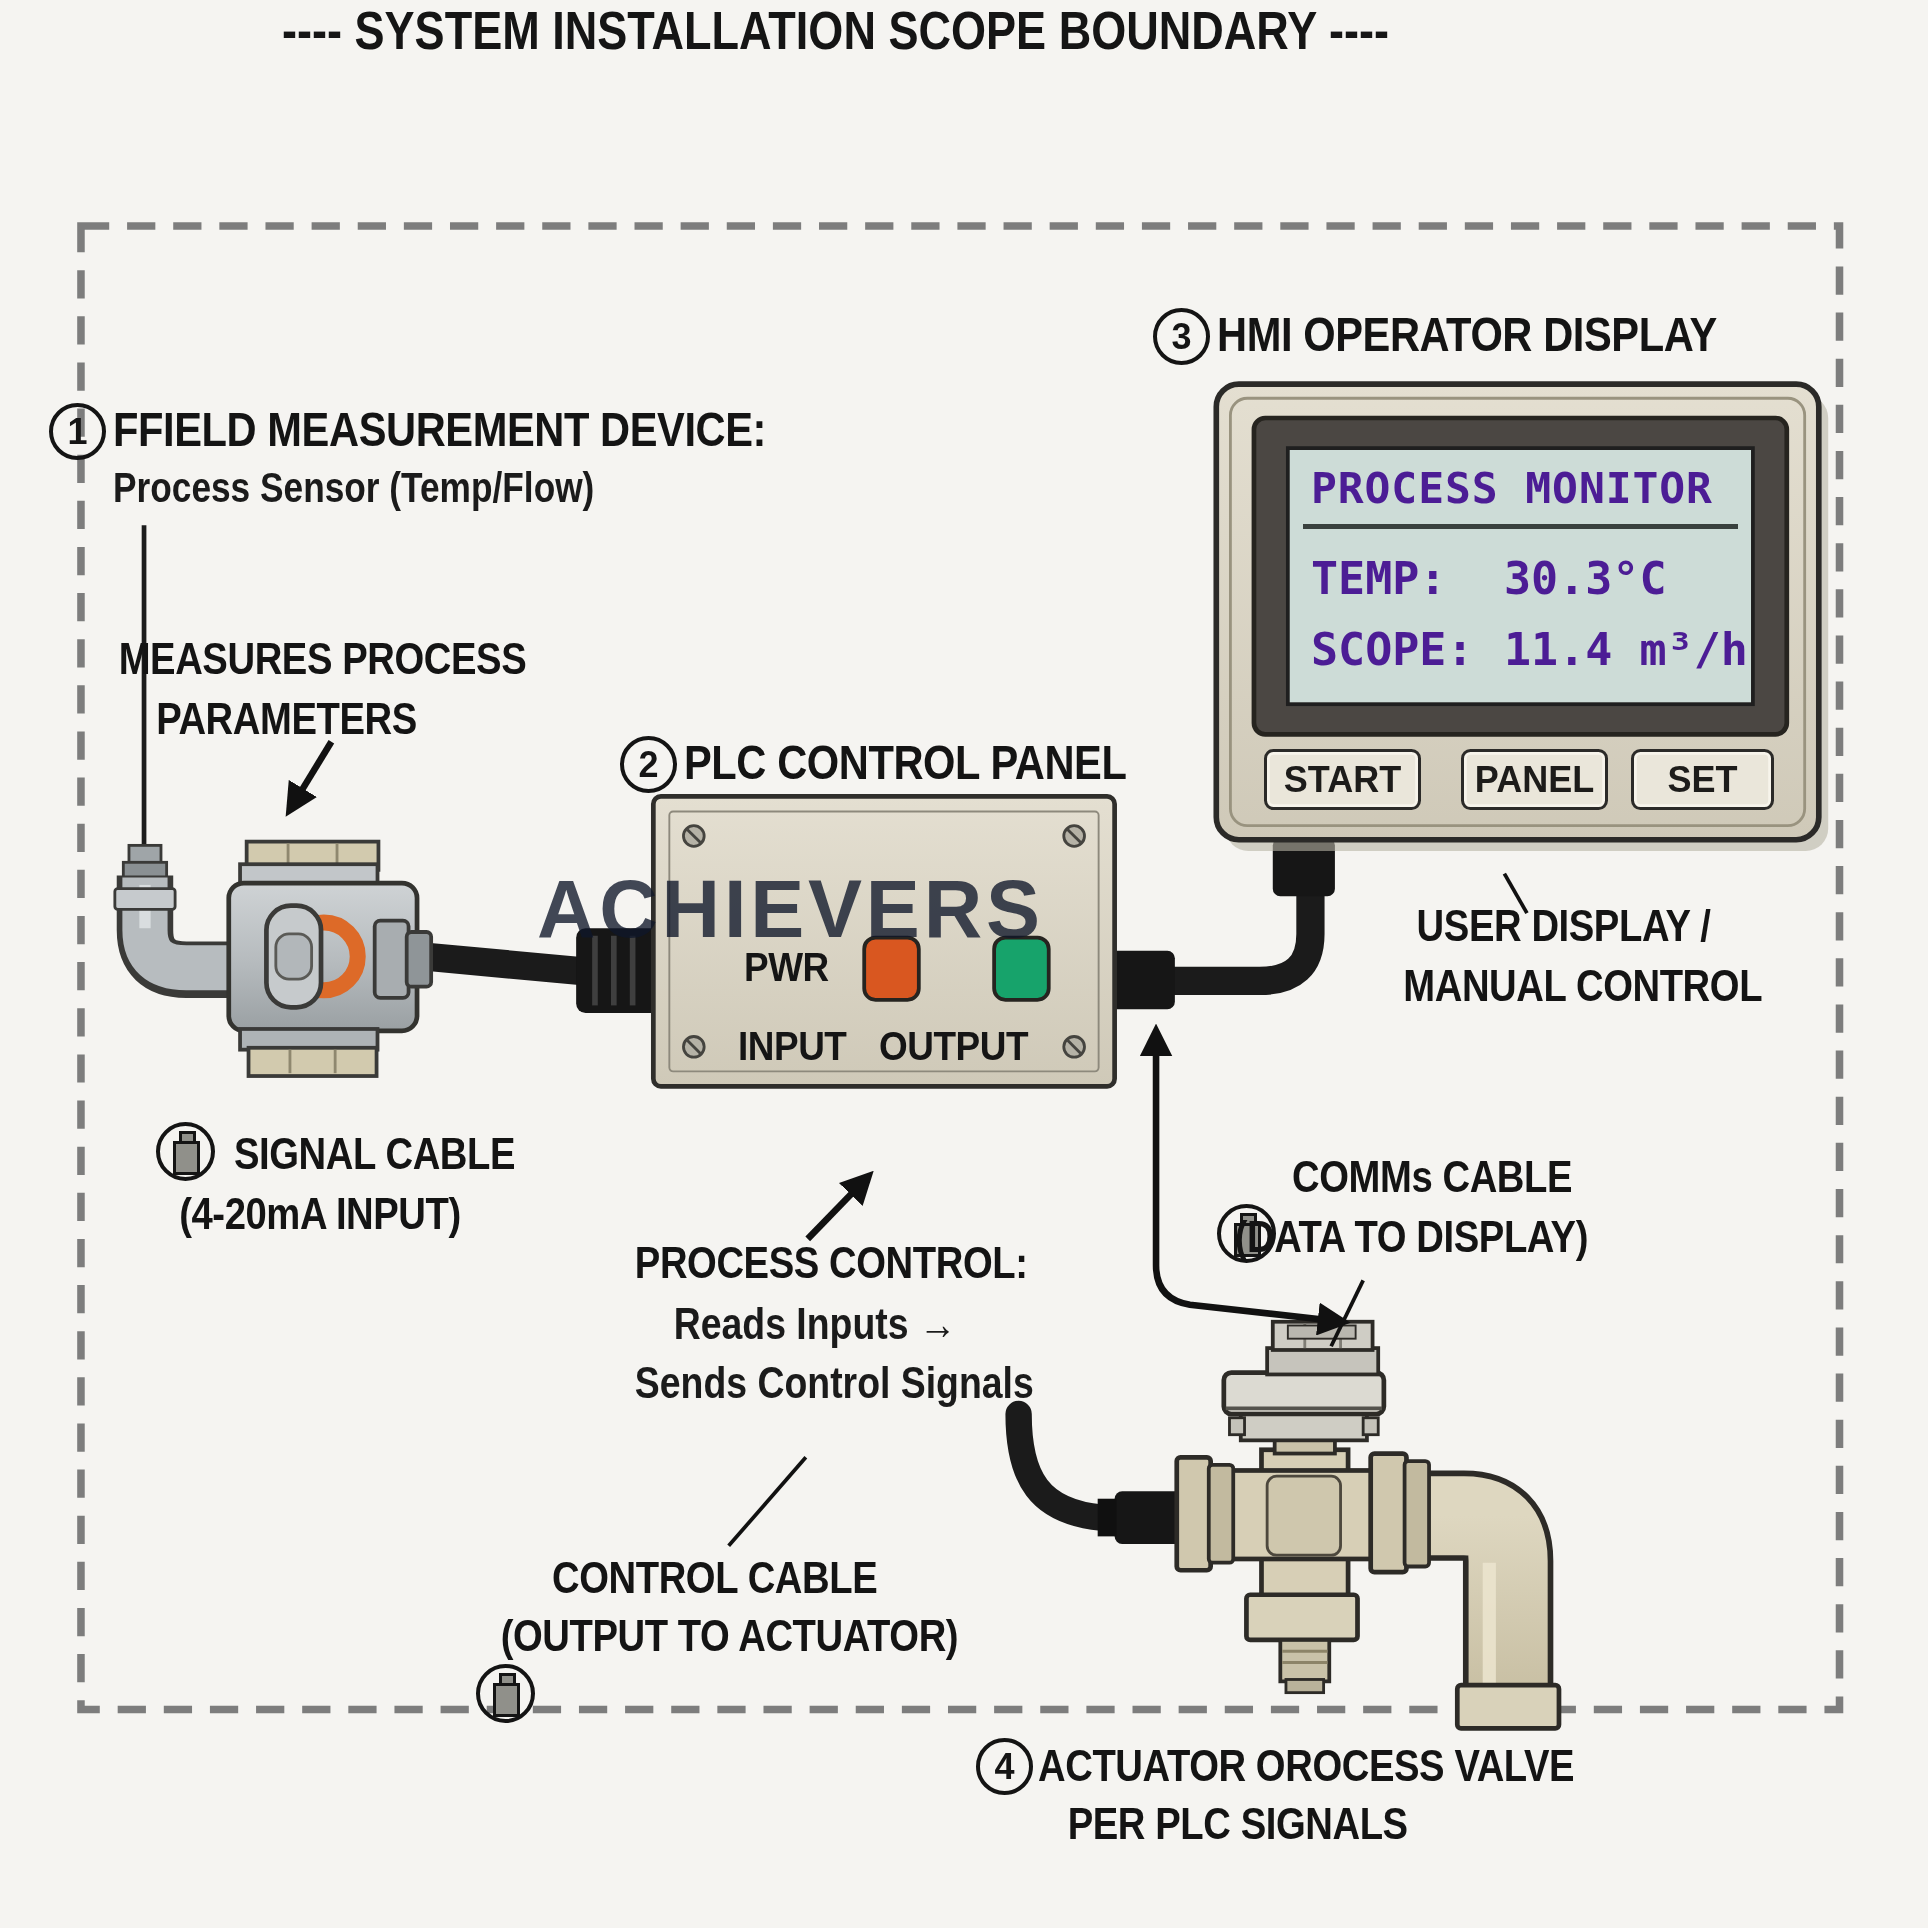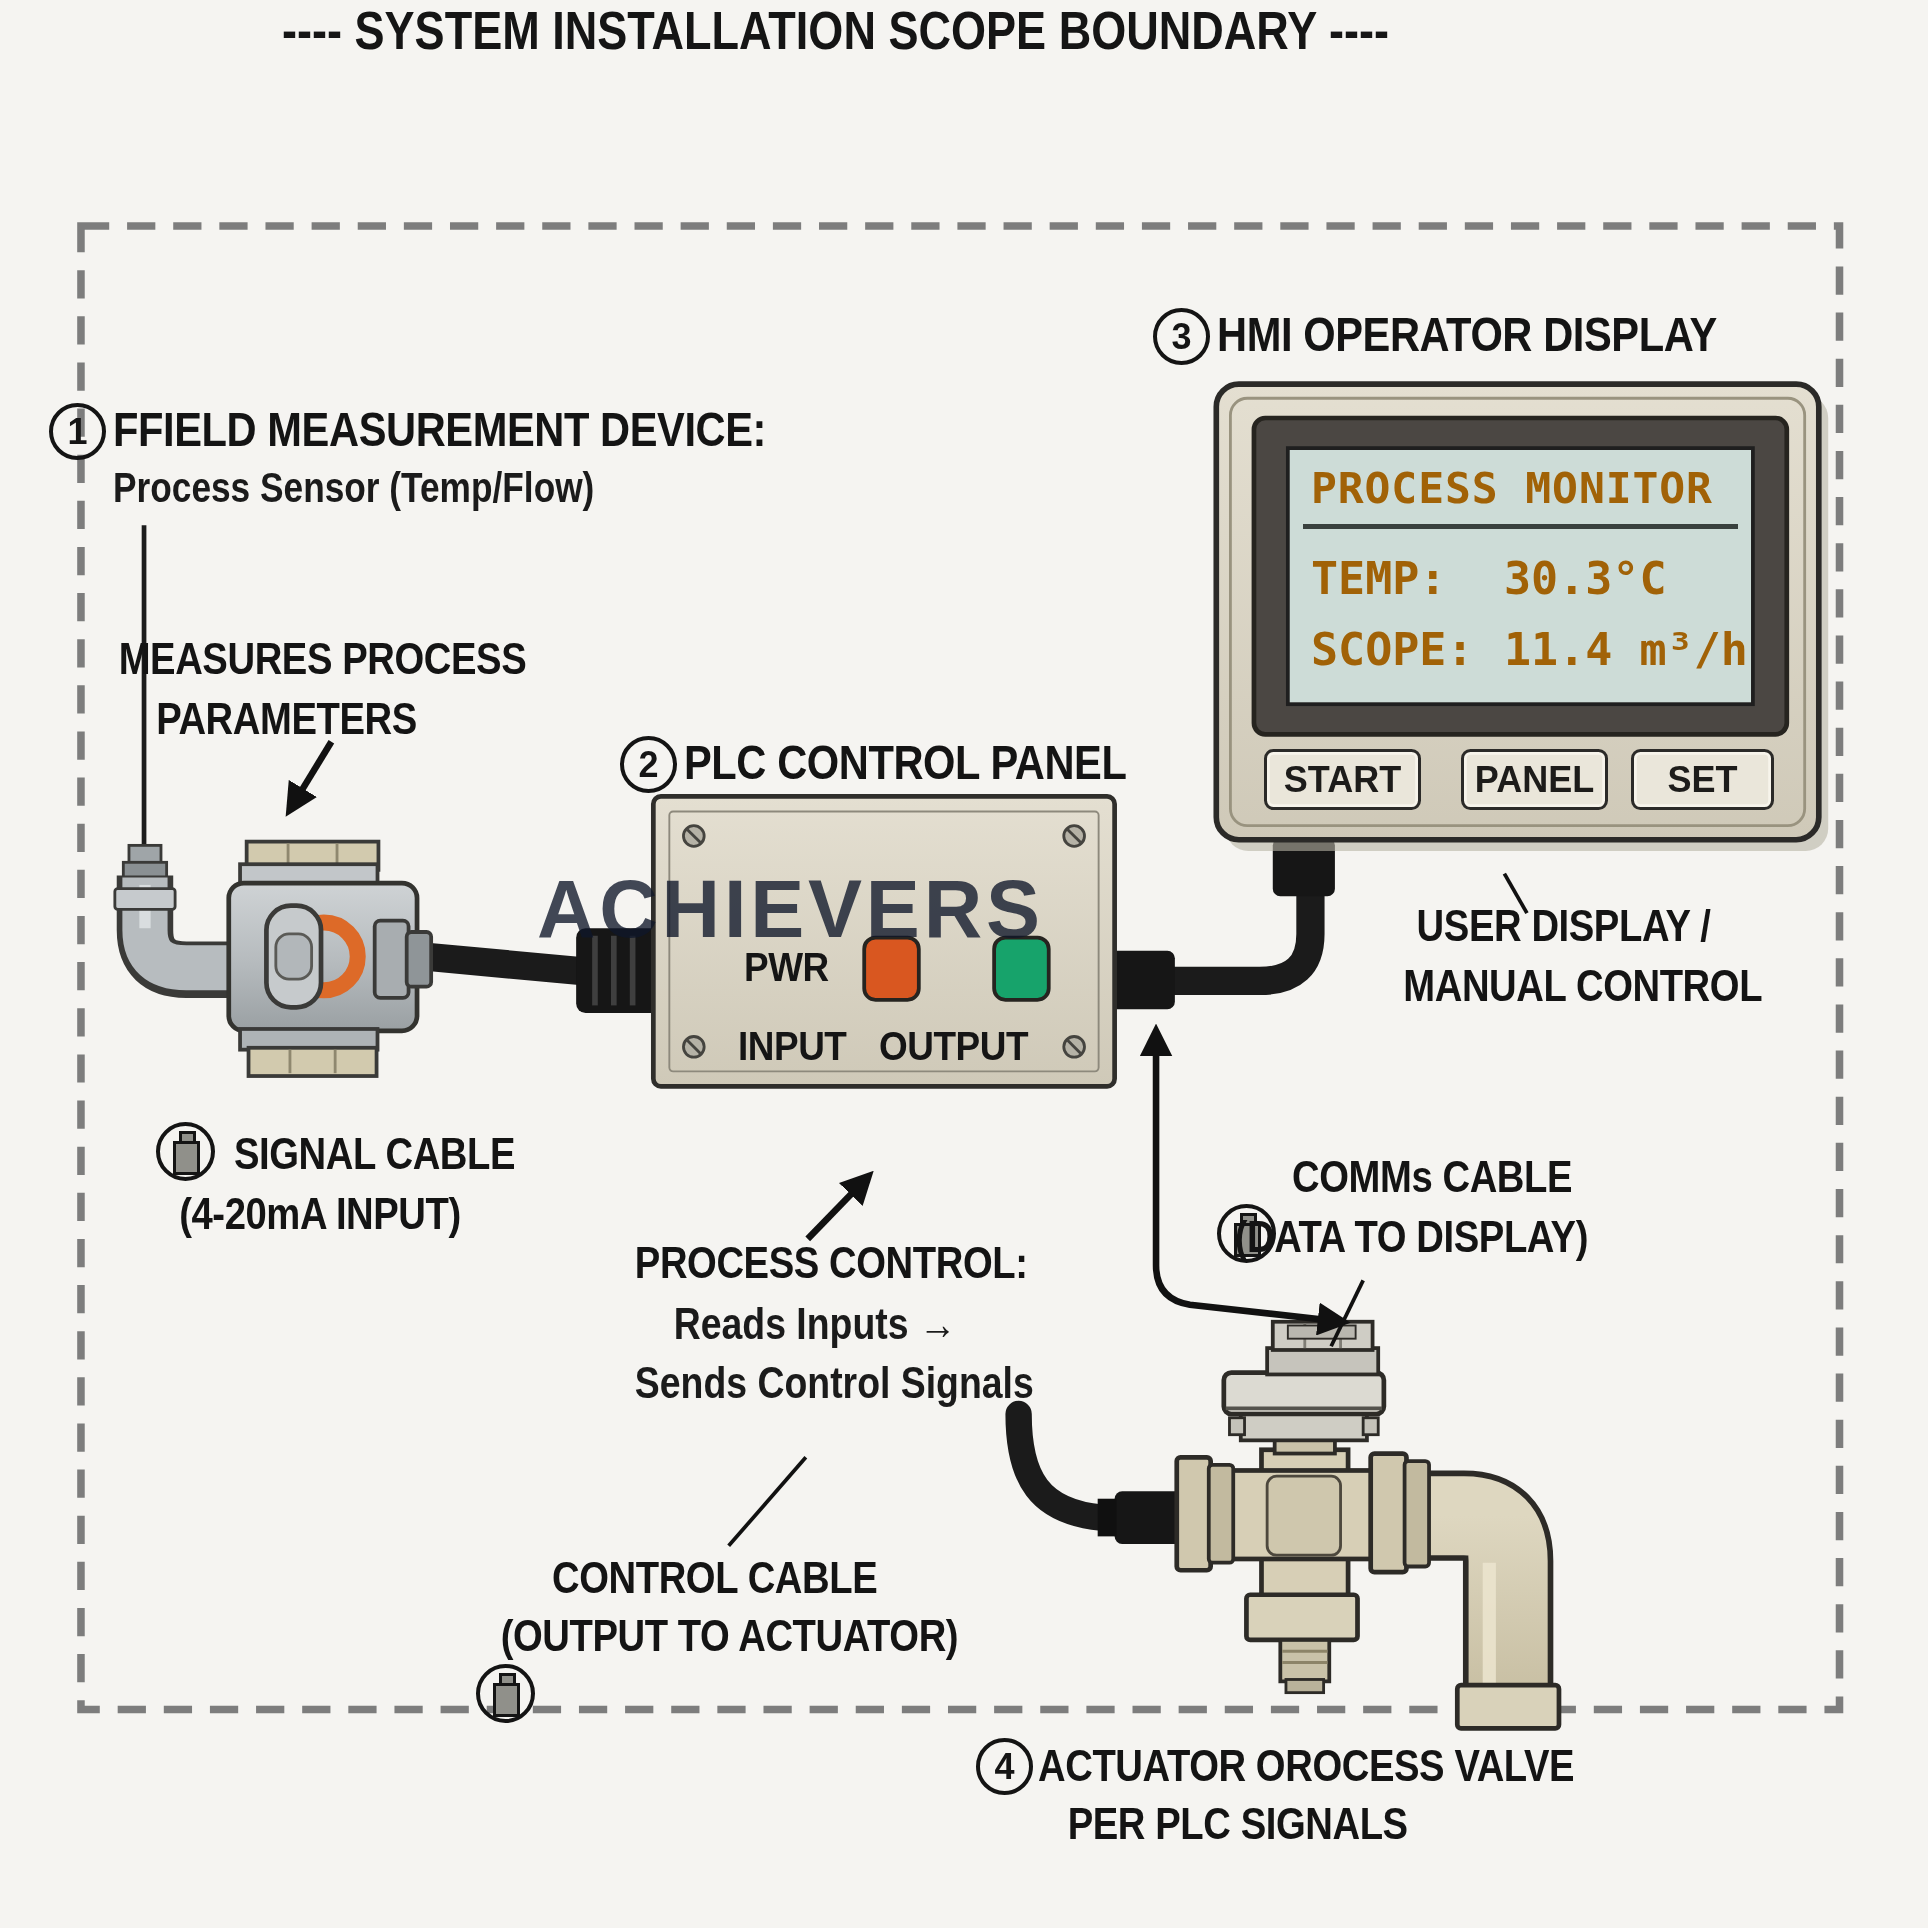--- a/index.html
+++ b/index.html
@@ -10,21 +10,21 @@
   .cap{font-weight:700;font-size:45px;letter-spacing:-0.5px;color:#141414;transform:scaleX(0.85);transform-origin:0 50%;}
   .capc{font-weight:700;font-size:45px;letter-spacing:-0.5px;color:#141414;text-align:center;transform:scaleX(0.85);transform-origin:50% 50%;}
   .sub{font-weight:600;font-size:43px;color:#1b1b1b;transform:scaleX(0.82);transform-origin:0 50%;}
   .sub-c{font-weight:600;font-size:44px;color:#1b1b1b;text-align:center;transform:scaleX(0.85);transform-origin:50% 50%;}
   .title{font-weight:700;font-size:53px;letter-spacing:0;text-align:center;transform:scaleX(0.85);transform-origin:50% 50%;}
   .num-circle{width:49px;height:49px;border:4.7px solid #141414;border-radius:50%;text-align:center;line-height:49px;font-size:36px;font-weight:700;background:transparent;}
   .cable-icon{width:51px;height:51px;border:4.7px solid #141414;border-radius:50%;position:relative;background:transparent;}
   .cable-icon .bat-body{position:absolute;left:13px;top:15px;width:21px;height:28px;background:#90908a;border:3.8px solid #141414;}
   .cable-icon .bat-cap{position:absolute;left:19px;top:4.7px;width:11.3px;height:8.5px;background:#90908a;border:3.8px solid #141414;border-bottom:none;}
   .wmark{font-size:81px;font-weight:600;letter-spacing:3.8px;color:#0f172a;opacity:.78;}
-  .mono{font-family:"DejaVu Sans Mono",monospace;font-weight:700;color:#a16207;}
+  .mono{font-family:"DejaVu Sans Mono",monospace;font-weight:700;color:#4c1d95;}
   .screen-title{font-size:43px;letter-spacing:0.9px;}
   .underline-bar{position:absolute;height:4.7px;background:#39413e;}
   .reading{display:flex;font-size:45px;}
   .r-label{width:193px;}
   .hmi-btn{position:absolute;height:55px;background:#eae6da;border:3.8px solid #2b2a28;border-radius:9.4px;box-shadow:inset 0 0 0 2.8px #f7f4eb;display:flex;align-items:center;justify-content:center;font-size:36px;font-weight:700;color:#1d1c1a;text-align:right;}
   .plc-text{font-weight:700;font-size:41px;letter-spacing:-0.5px;transform:scaleX(0.9);transform-origin:0 50%;}
 </style>
 </head>
 <body>
 

